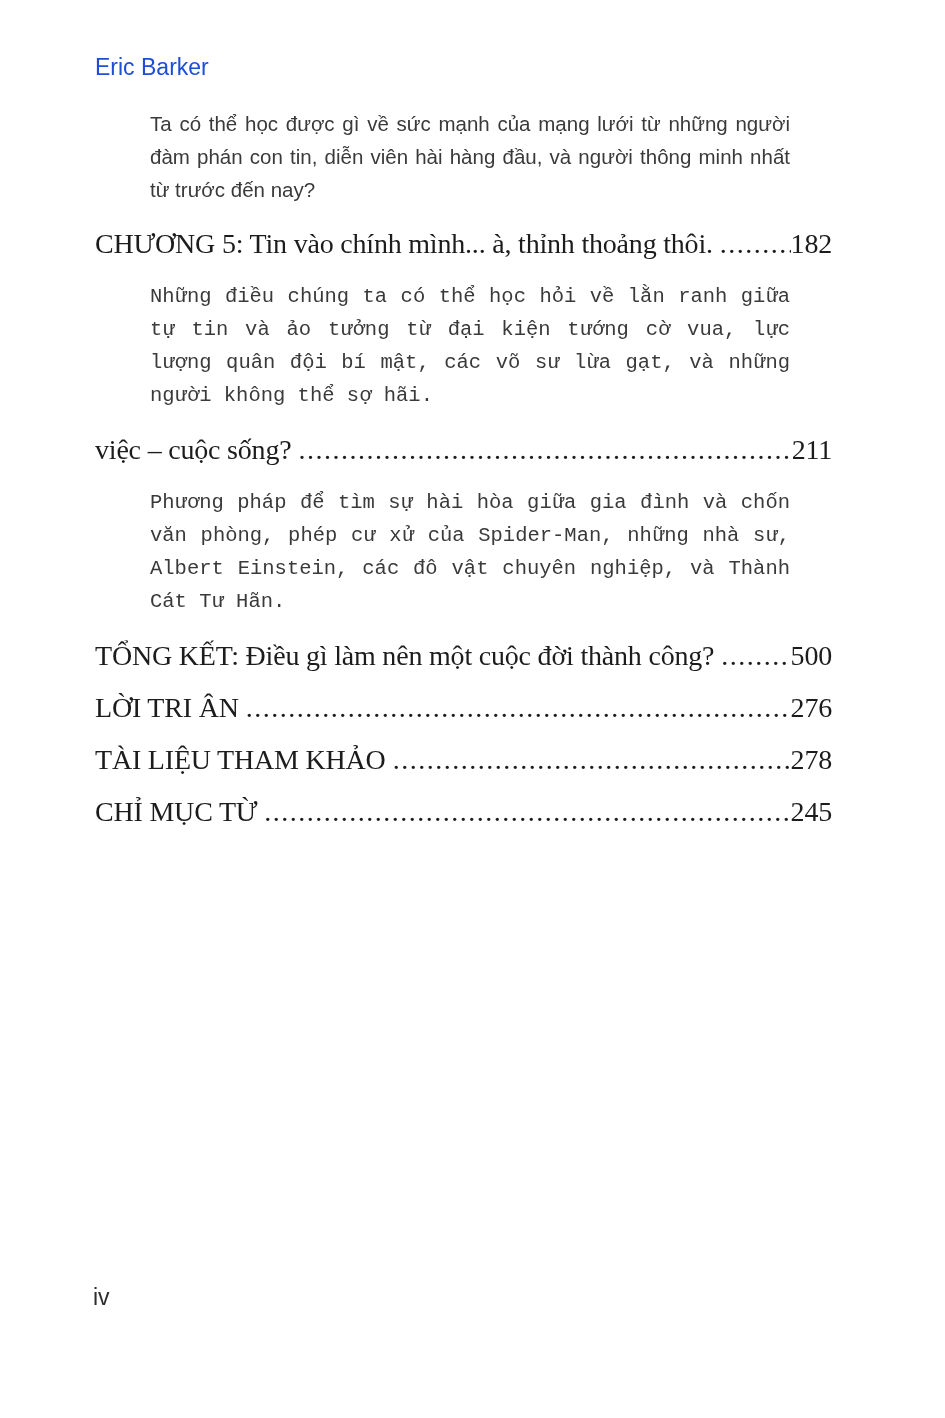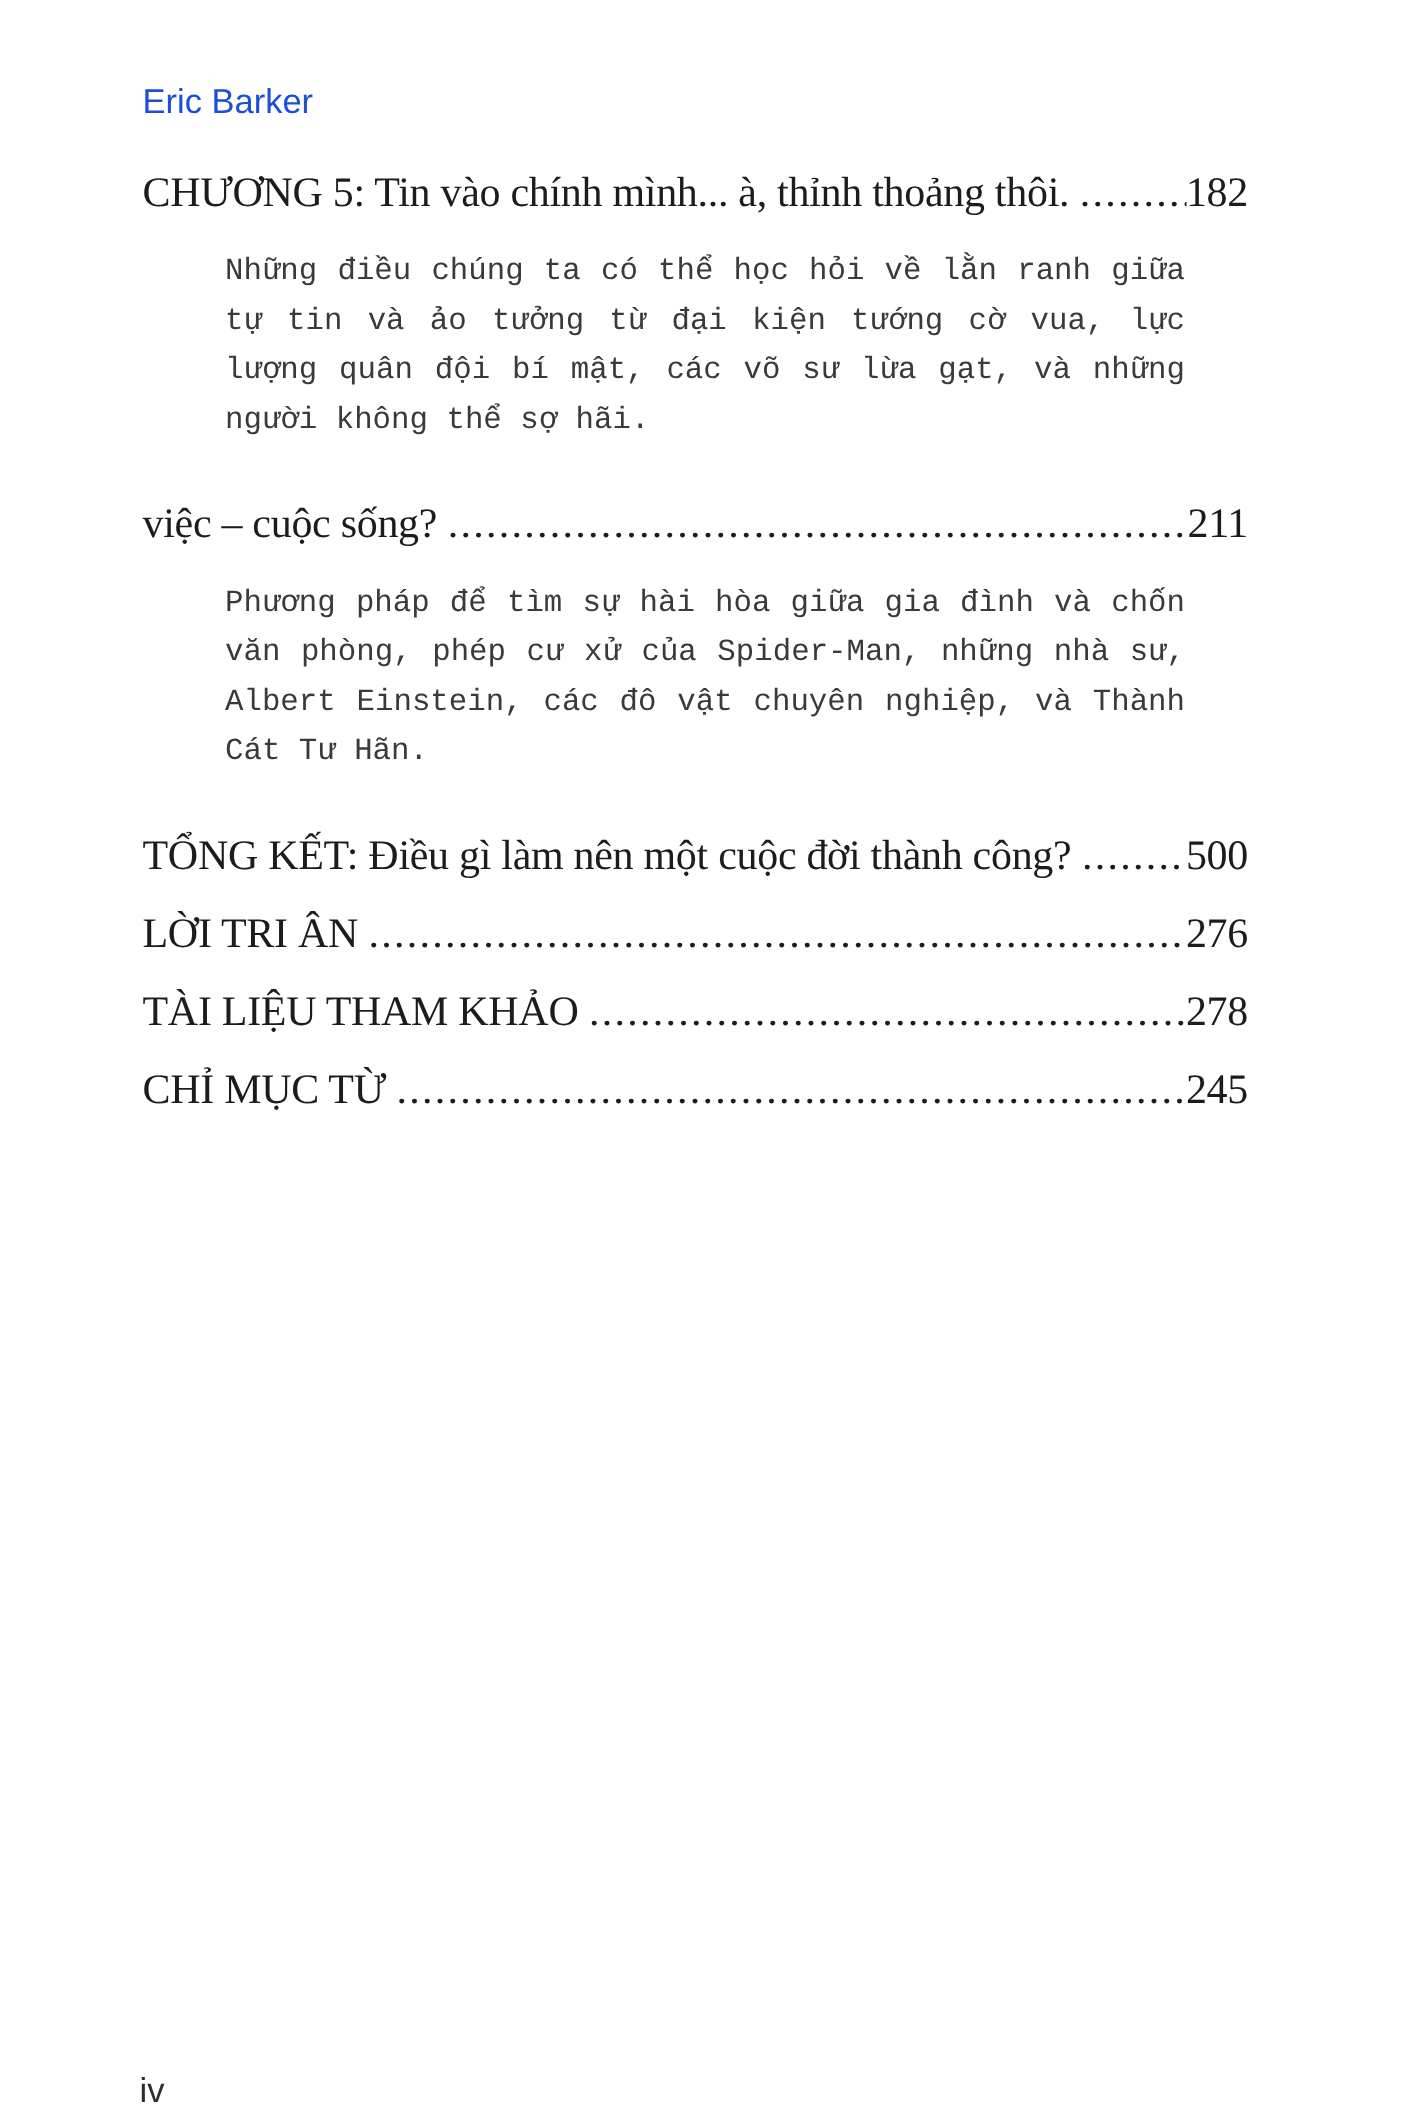--- a/index.html
+++ b/index.html
@@ -55,38 +55,39 @@
   .leader {
     flex: 1 1 auto;
     min-width: 0;
     overflow: hidden;
     letter-spacing: 1.5px;
     padding: 0 5px 0 7px;
     color: #1c1c1c;
   }
   .pagenum { flex: 0 0 auto; }
   
-  .desc + .entry { margin-top: 31px; }
+  .desc + .entry { margin-top: 16px; }
   .entry + .desc { margin-top: 14px; font-family: Liberation Mono, monospace; }
   .entry + .entry { margin-top: 8px; }
   .folio {
     position: absolute;
     left: 93px;
-    top: 1380px;
+    top: 1284px;
     font-size: 23px;
     color: #2d2d2d;
   }
 </style>
 </head>
 <body>
 
 <div class="page">
   <div class="running-header">Eric Barker</div>
 
   <div class="toc">
+      <p class="desc">Ta có thể học được gì về sức mạnh của mạng lưới từ những người đàm phán con tin, diễn viên hài hàng đầu, và người thông minh nhất từ trước đến nay?</p>
       <div class="entry">
         <div class="entry-line">
           <span class="entry-title">CHƯƠNG 5: Tin vào chính mình... à, thỉnh thoảng thôi.</span>
           <span class="leader">............................................................................................................................................................................................................................</span>
           <span class="pagenum">182</span>
         </div>
       </div>
       <p class="desc">Những điều chúng ta có thể học hỏi về lằn ranh giữa tự tin và ảo tưởng từ đại kiện tướng cờ vua, lực lượng quân đội bí mật, các võ sư lừa gạt, và những người không thể sợ hãi.</p>
       <div class="entry">
         <div class="entry-line">

